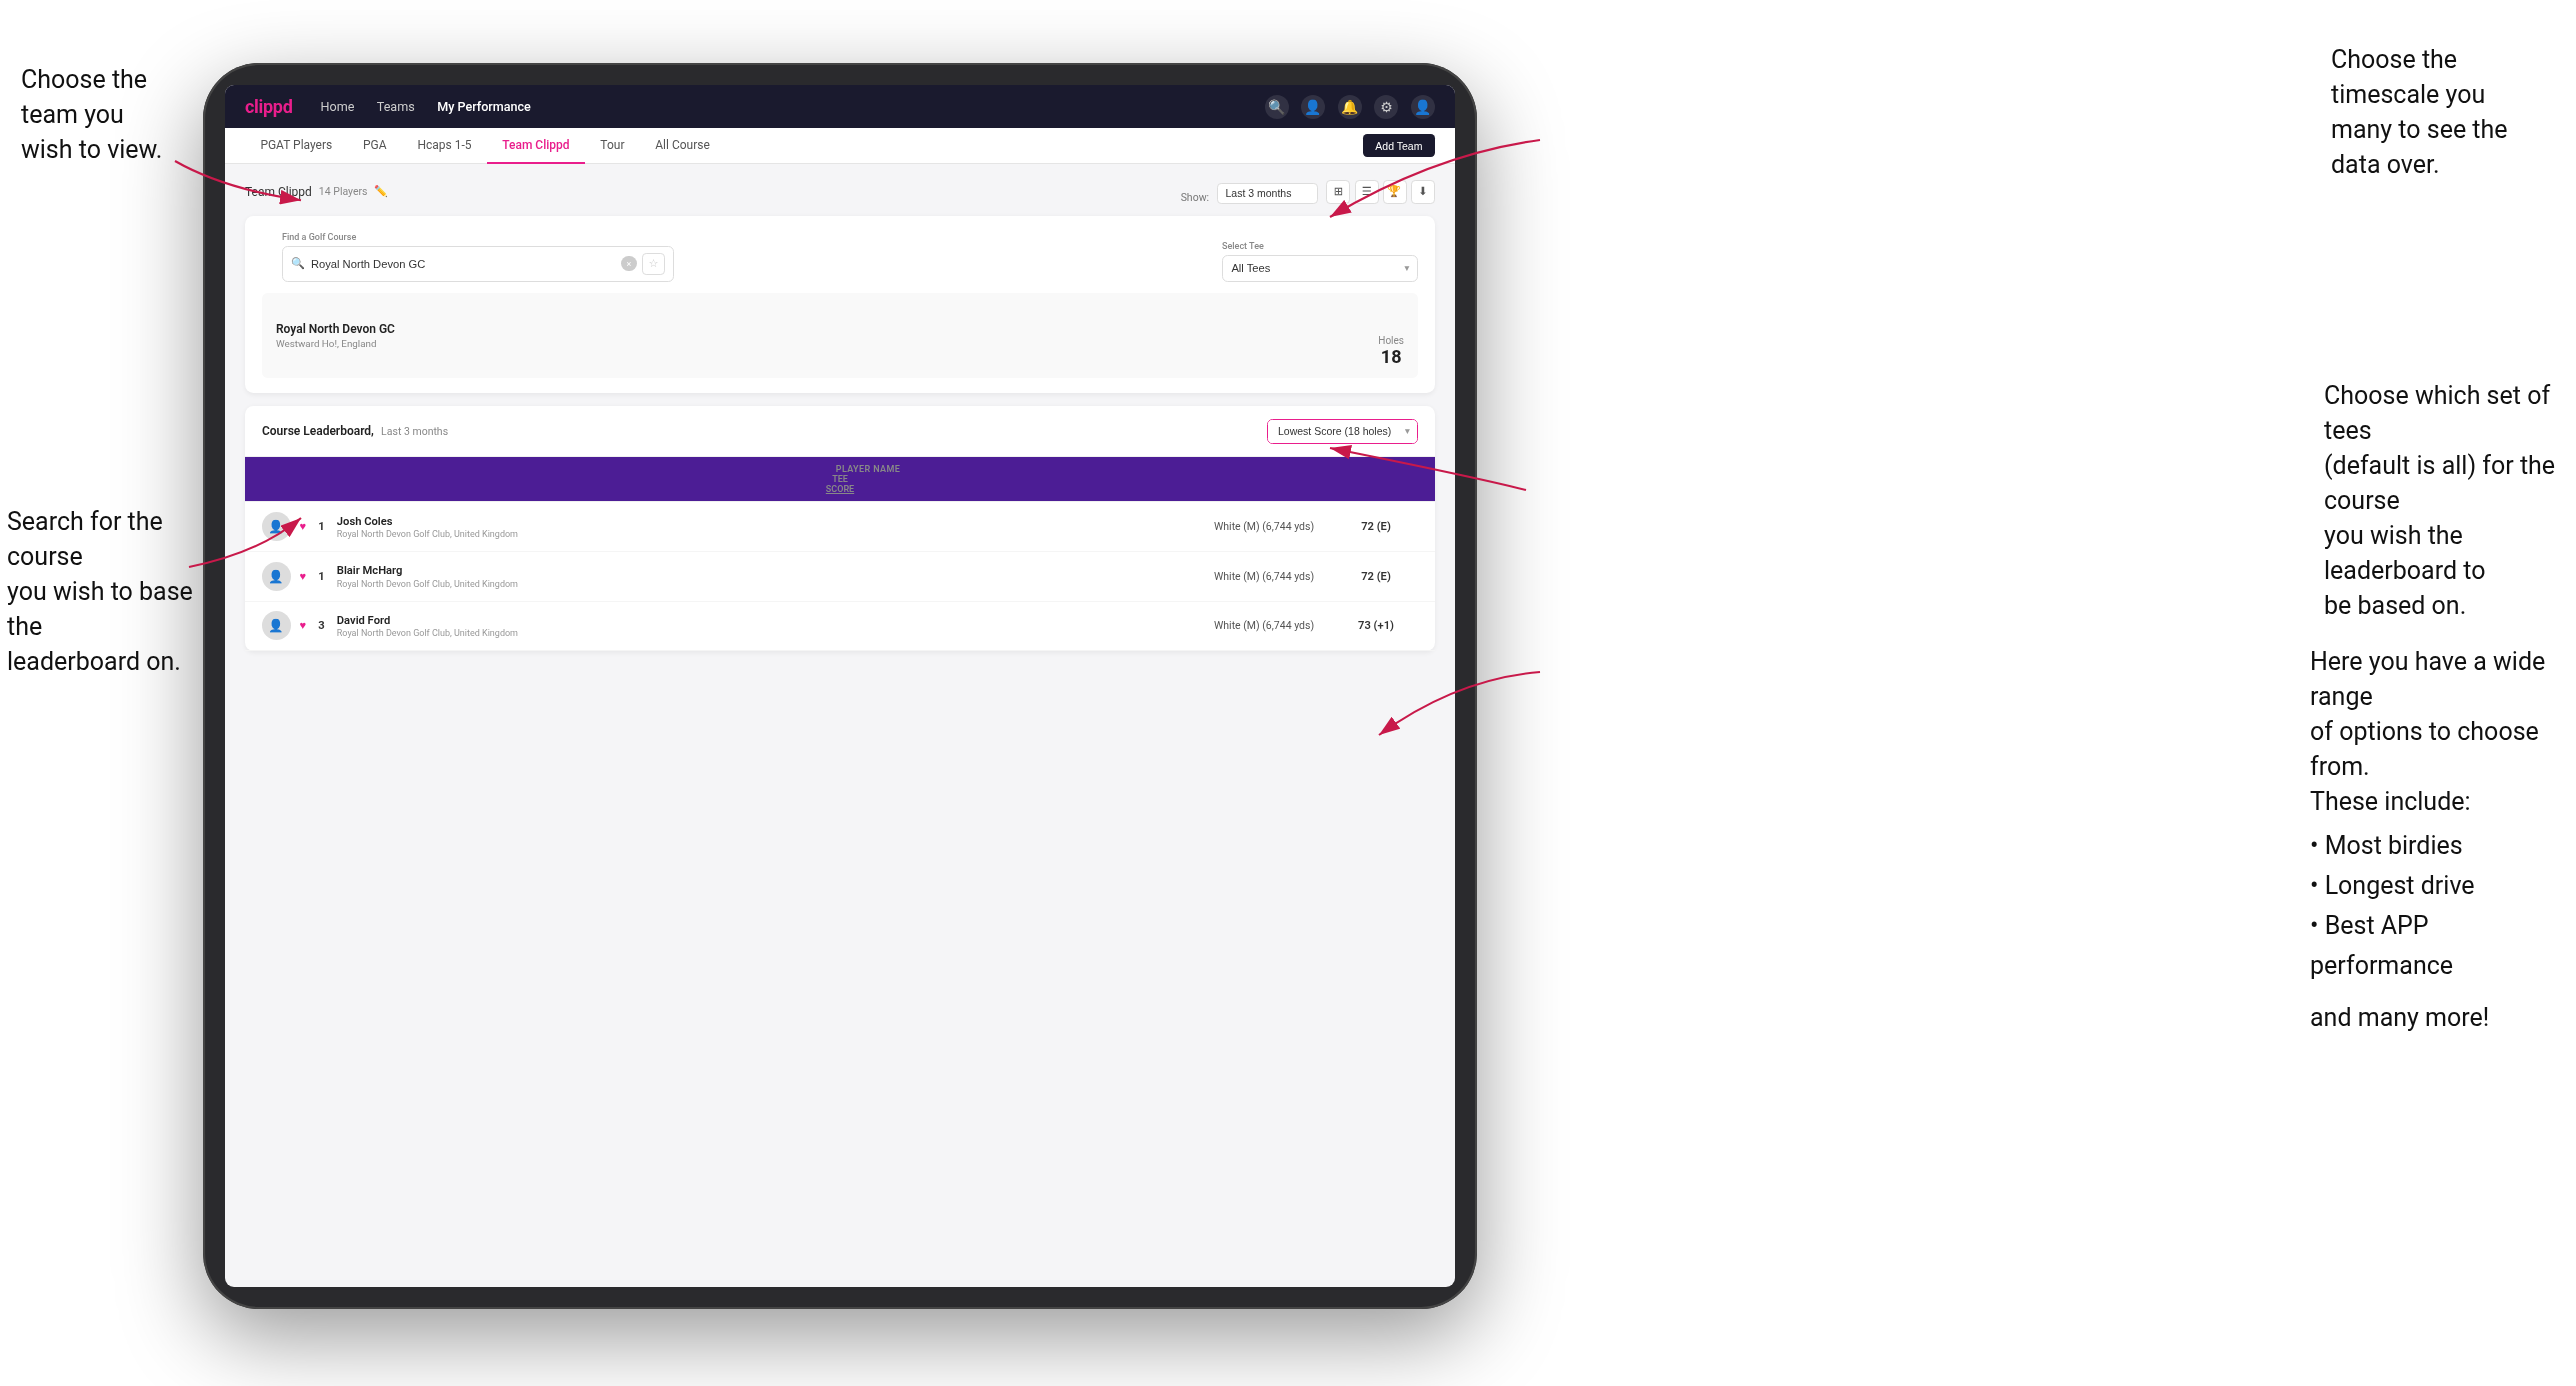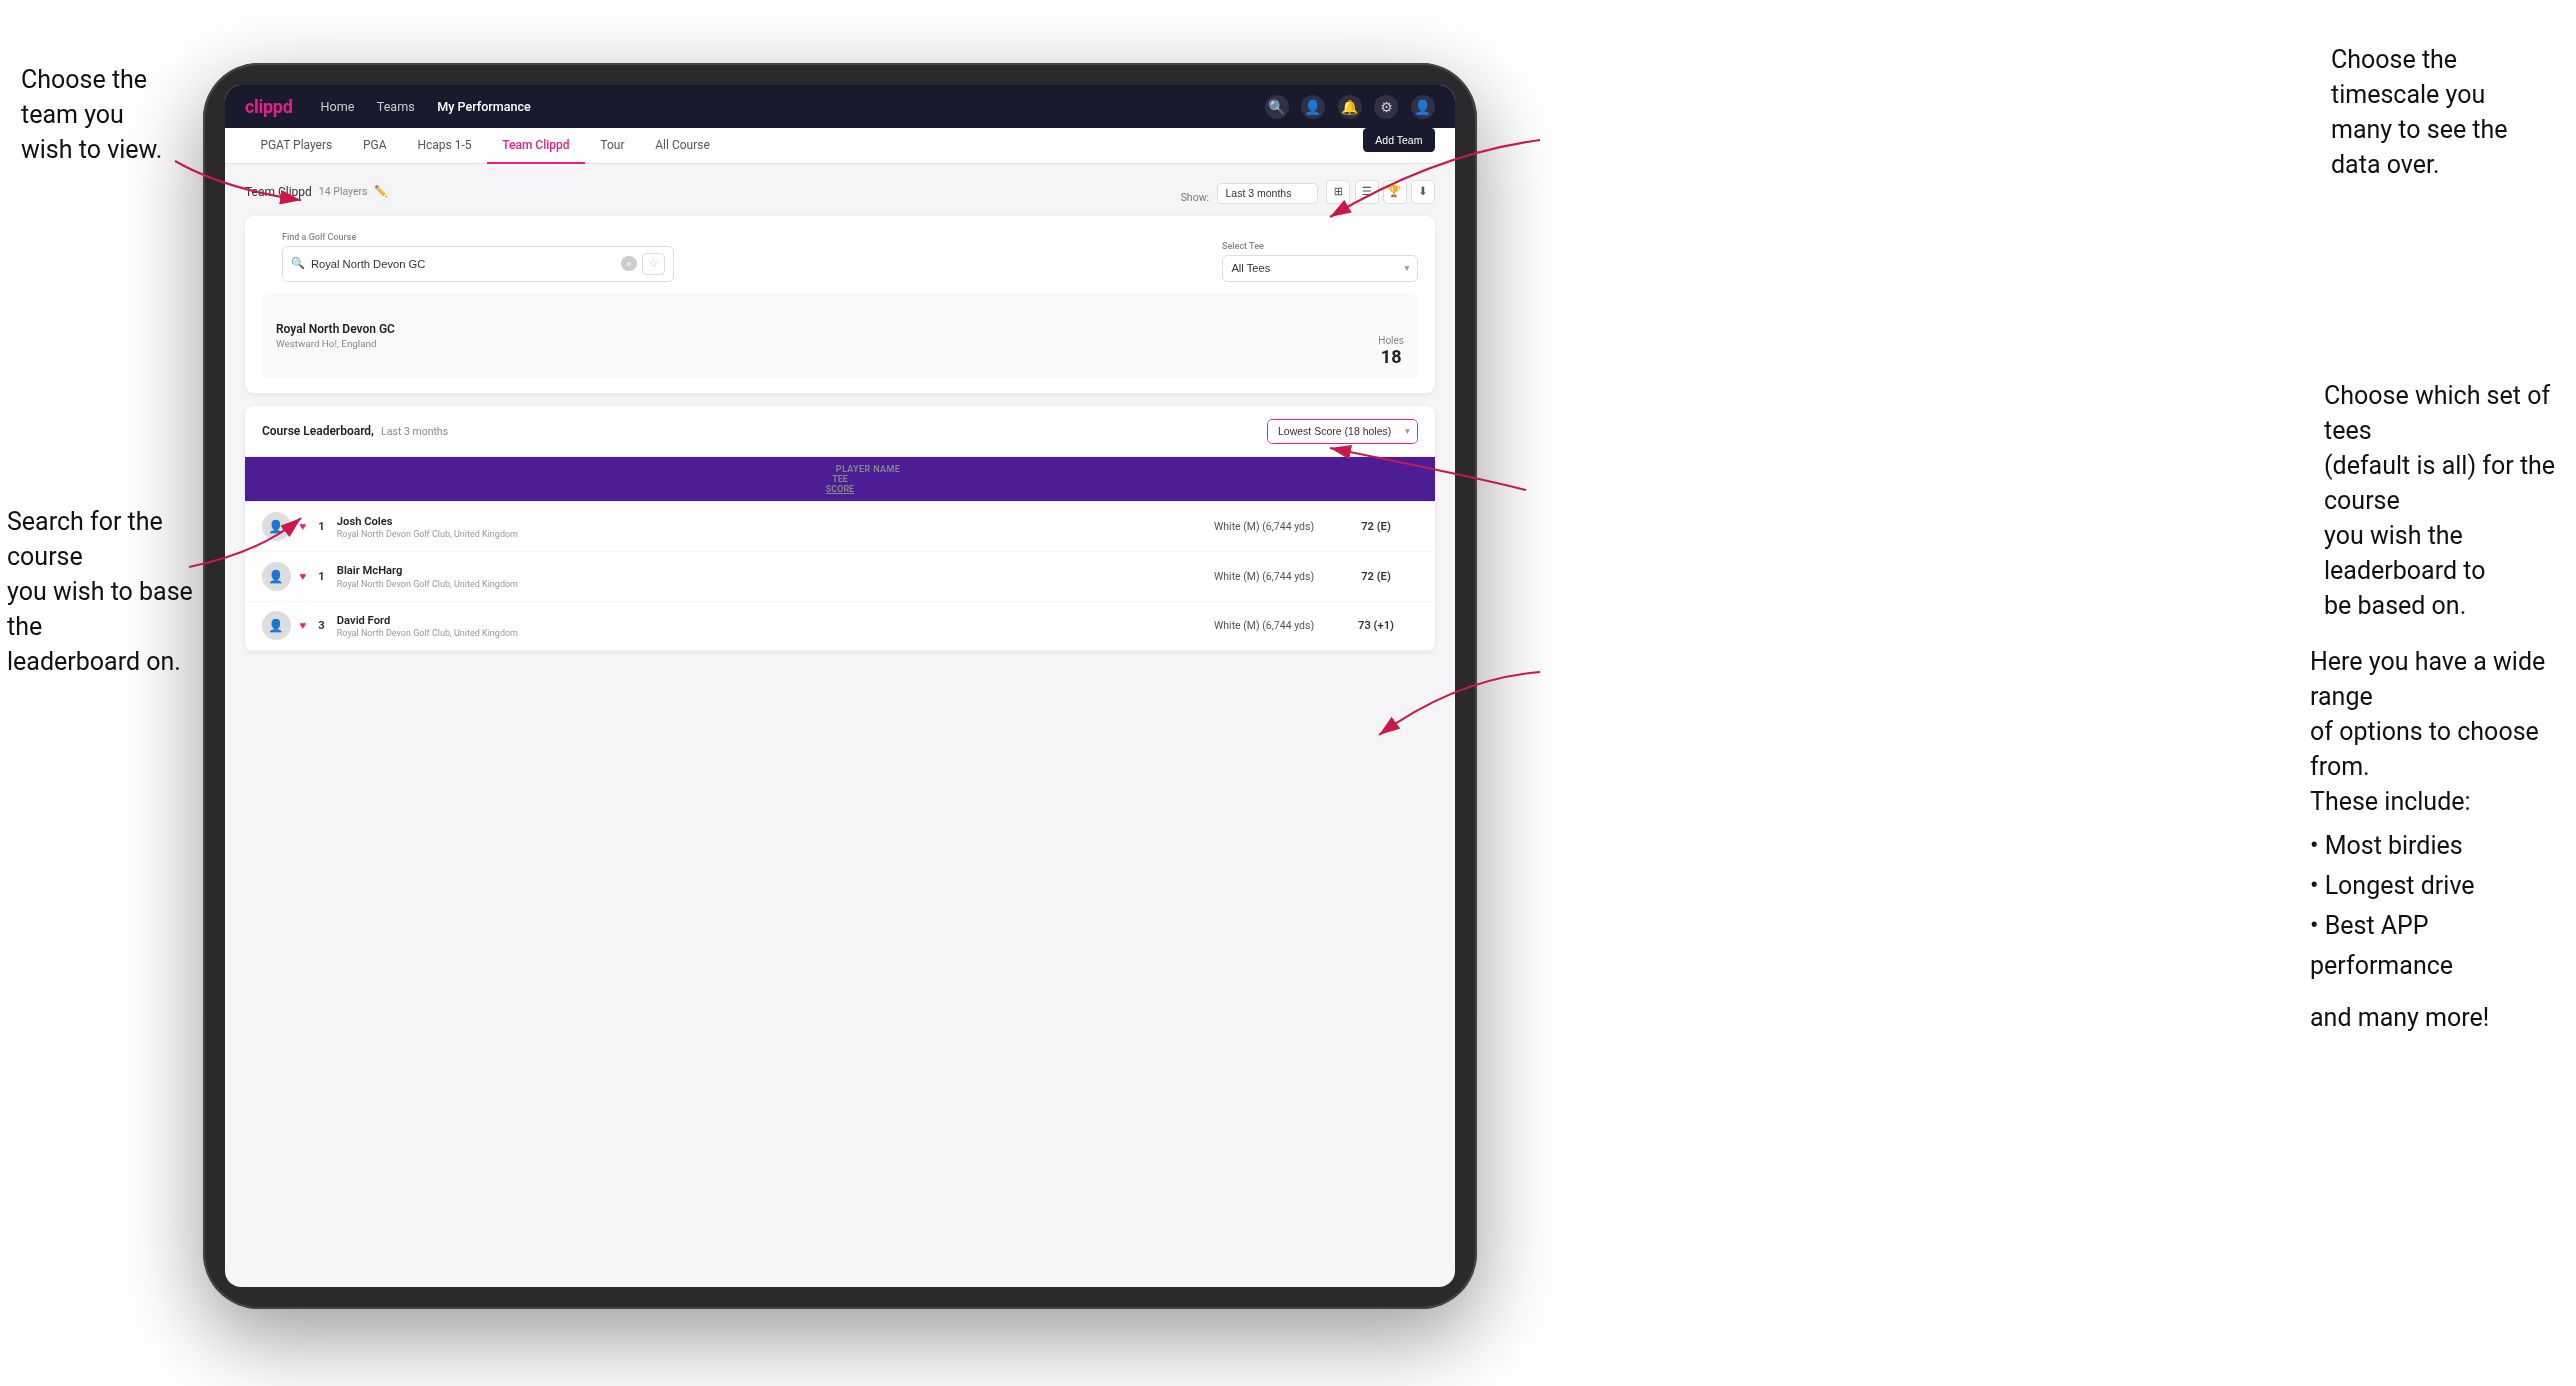--- a/index.html
+++ b/index.html
@@ -33,21 +33,21 @@
       box-shadow: 0 28px 84px rgba(0,0,0,0.4), inset 0 0 0 2.1px #444;
     }
 
     .tablet-screen {
       position: absolute;
       left: 22.4px;
       top: 22.4px;
       right: 22.4px;
       bottom: 22.4px;
       background: #f5f5f7;
-      border-radius: 16px;
+      border-radius: 9px;
       overflow: hidden;
     }
 
     
     .app-navbar {
       background: #1a1a2e;
       height: 43px;
       display: flex;
       align-items: center;
       padding: 0 19.6px;
@@ -96,21 +96,21 @@
       justify-content: center;
       border-radius: 50%;
       background: rgba(255,255,255,0.1);
     }
 
     
     .sub-nav {
       background: #fff;
       height: 36px;
       display: flex;
-      align-items: flex-start;
+      align-items: center;
       padding: 0 19.6px;
       gap: 0;
       border-bottom: 0.7px solid #e5e5e5;
     }
 
     .sub-nav-tabs {
       display: flex;
       gap: 0;
       flex: 1;
     }

